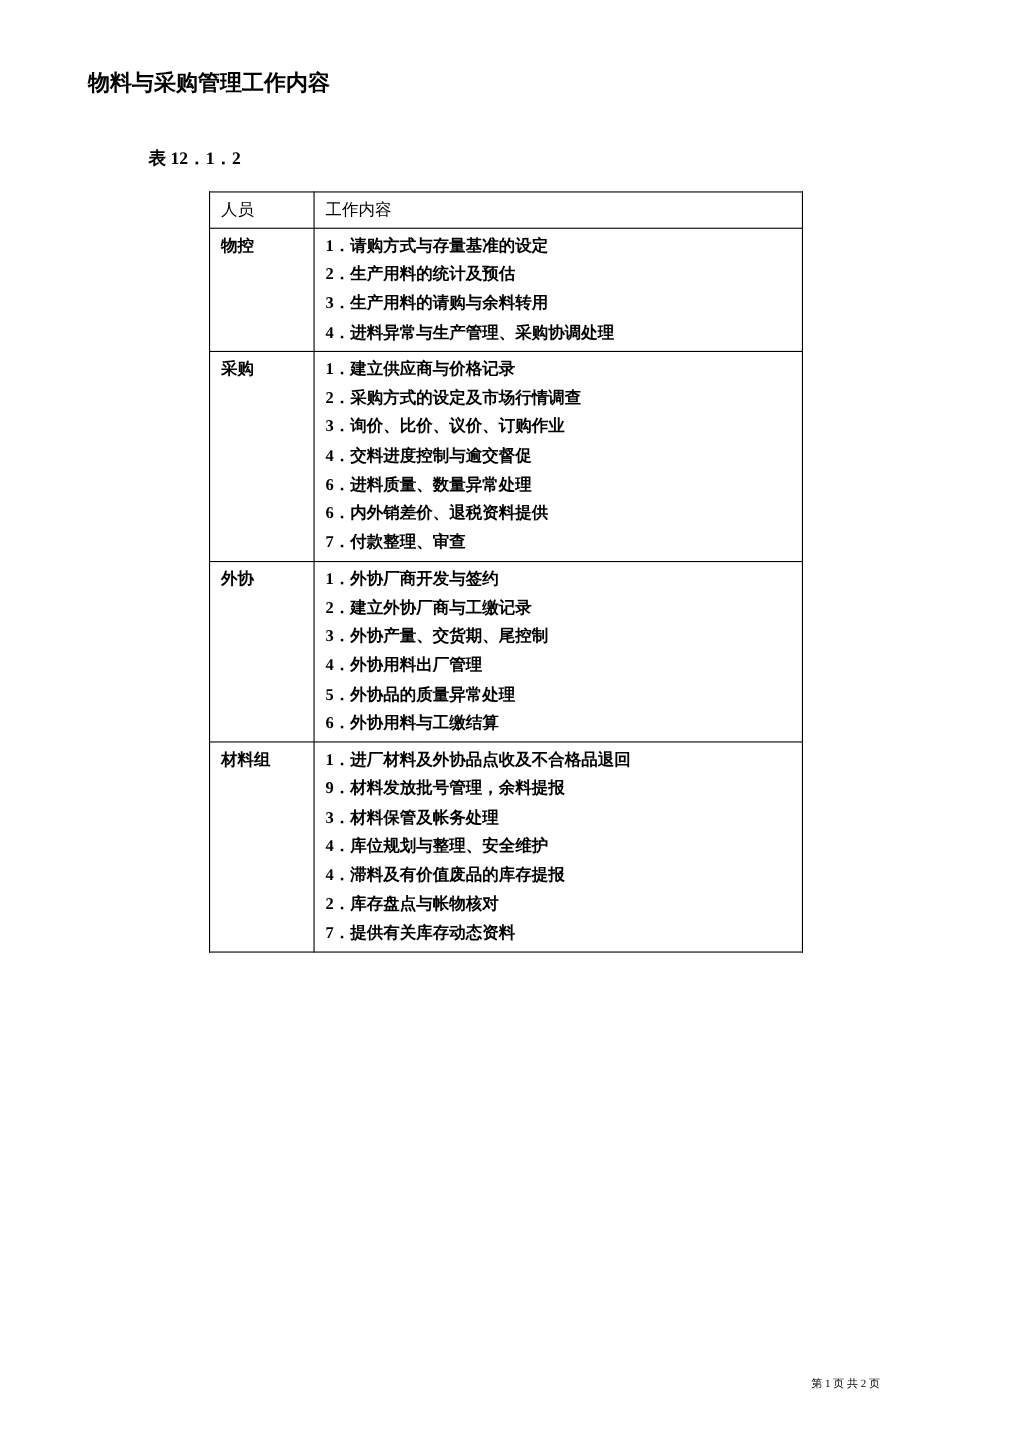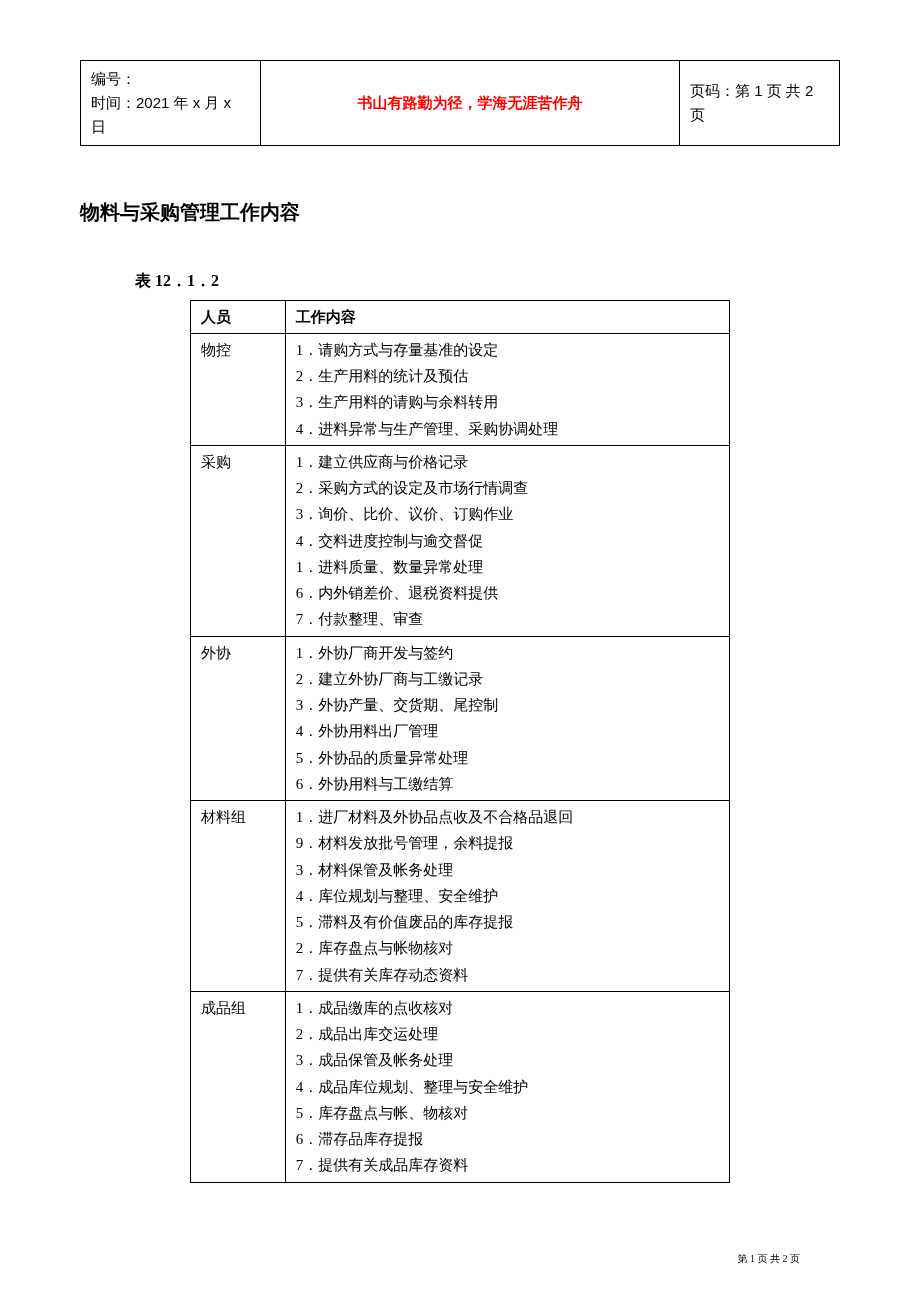--- a/index.html
+++ b/index.html
@@ -53,76 +53,61 @@
       font-family: "SimHei", "黑体", sans-serif;
       font-size: 20px;
       font-weight: bold;
       margin-bottom: 40px;
     }
     .table-label {
       font-family: "SimSun", "宋体", serif;
       font-weight: bold;
       font-size: 16px;
       margin-left: 55px;
-      margin-bottom: 6px;
+      margin-bottom: 16px;
     }
     .content-table {
       border-collapse: collapse;
       margin: 0 auto;
       width: 540px;
     }
     .content-table td {
       border: 1px solid #000;
       padding: 3px 10px;
       vertical-align: top;
       font-size: 15px;
       line-height: 1.75;
+      font-weight: bold;
     }
     .content-table .role-col {
       width: 95px;
     }
     .content-table .content-col {
       width: 445px;
     }
     .header-row td {
-      font-weight: bold;
+      font-weight: normal;
       margin-top: 24px;
     }
     .item-line {
       display: block;
     }
     .footer {
       position: absolute;
       bottom: 35px;
       right: 120px;
       font-size: 10px;
       font-family: "SimSun", "宋体", serif;
     }
   </style>
 </head>
 <body>
 
 <div class="page">
 
-  <table class="header-table">
-    <tbody>
-        <tr>
-      <td class="header-left">
-        <div>编号：</div>
-        <div>时间：2021 年 x 月 x 日</div>
-      </td>
-      <td class="header-center">
-        <span>书山有路勤为径，学海无涯苦作舟</span>
-      </td>
-      <td class="header-right">
-        <span>页码：第 1 页 共 2 页</span>
-      </td>
-    </tr>
-  </tbody>
-    </table>
 
   <div class="doc-title">物料与采购管理工作内容</div>
 
   <div class="table-label">表 12．1．2</div>
 
   <table class="content-table">
     <tbody>
         <tr class="header-row">
       <td class="role-col">人员</td>
       <td class="content-col">工作内容</td>
@@ -138,21 +123,21 @@
       </td>
     </tr>
 
     <tr>
       <td class="role-col">采购</td>
       <td class="content-col">
         <span class="item-line">1．建立供应商与价格记录</span>
         <span class="item-line">2．采购方式的设定及市场行情调查</span>
         <span class="item-line">3．询价、比价、议价、订购作业</span>
         <span class="item-line">4．交料进度控制与逾交督促</span>
-        <span class="item-line">1．进料质量、数量异常处理</span>
+        <span class="item-line">6．进料质量、数量异常处理</span>
         <span class="item-line">6．内外销差价、退税资料提供</span>
         <span class="item-line">7．付款整理、审查</span>
       </td>
     </tr>
 
     <tr>
       <td class="role-col">外协</td>
       <td class="content-col">
         <span class="item-line">1．外协厂商开发与签约</span>
         <span class="item-line">2．建立外协厂商与工缴记录</span>
@@ -163,37 +148,25 @@
       </td>
     </tr>
 
     <tr>
       <td class="role-col">材料组</td>
       <td class="content-col">
         <span class="item-line">1．进厂材料及外协品点收及不合格品退回</span>
         <span class="item-line">9．材料发放批号管理，余料提报</span>
         <span class="item-line">3．材料保管及帐务处理</span>
         <span class="item-line">4．库位规划与整理、安全维护</span>
-        <span class="item-line">5．滞料及有价值废品的库存提报</span>
+        <span class="item-line">4．滞料及有价值废品的库存提报</span>
         <span class="item-line">2．库存盘点与帐物核对</span>
         <span class="item-line">7．提供有关库存动态资料</span>
       </td>
     </tr>
 
-    <tr>
-      <td class="role-col">成品组</td>
-      <td class="content-col">
-        <span class="item-line">1．成品缴库的点收核对</span>
-        <span class="item-line">2．成品出库交运处理</span>
-        <span class="item-line">3．成品保管及帐务处理</span>
-        <span class="item-line">4．成品库位规划、整理与安全维护</span>
-        <span class="item-line">5．库存盘点与帐、物核对</span>
-        <span class="item-line">6．滞存品库存提报</span>
-        <span class="item-line">7．提供有关成品库存资料</span>
-      </td>
-    </tr>
 
   </tbody>
     </table>
 
   <div class="footer">第 1 页 共 2 页</div>
 
 </div>
 
 </body></html>

